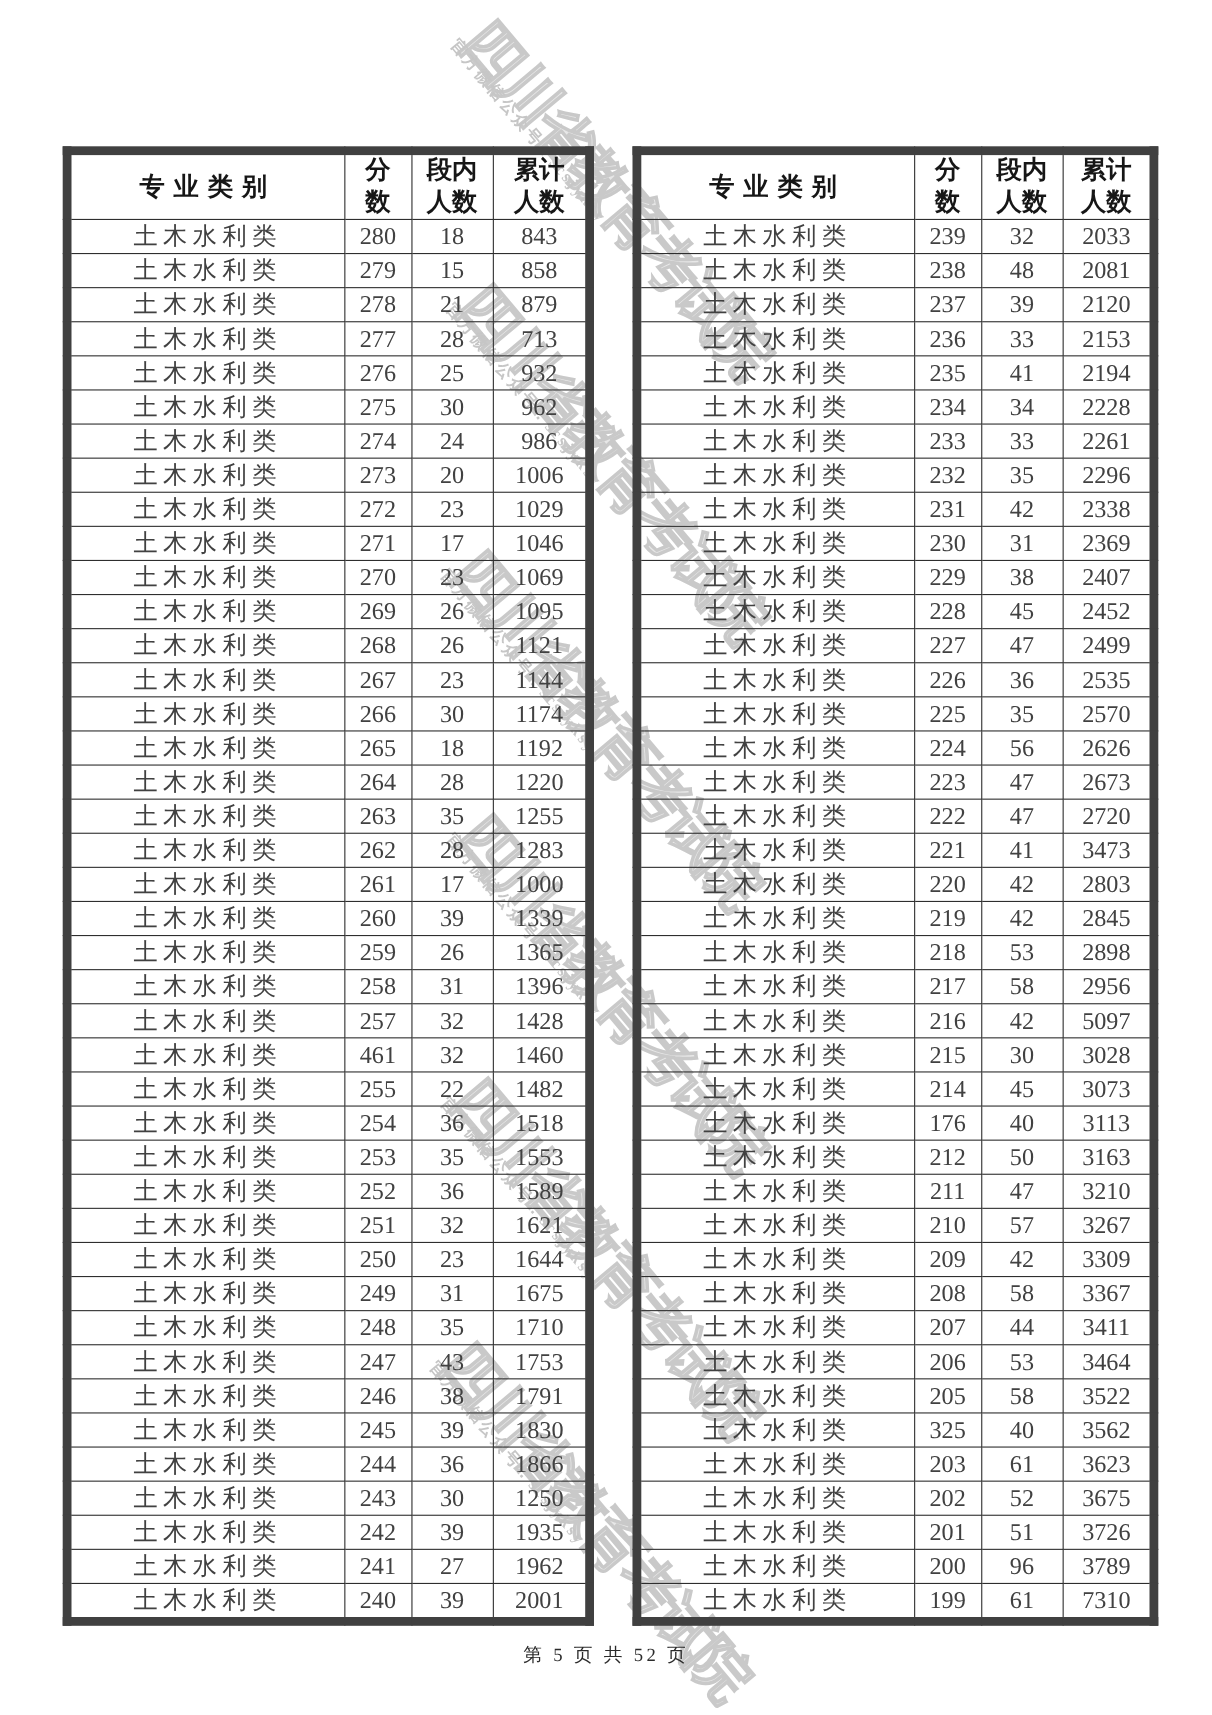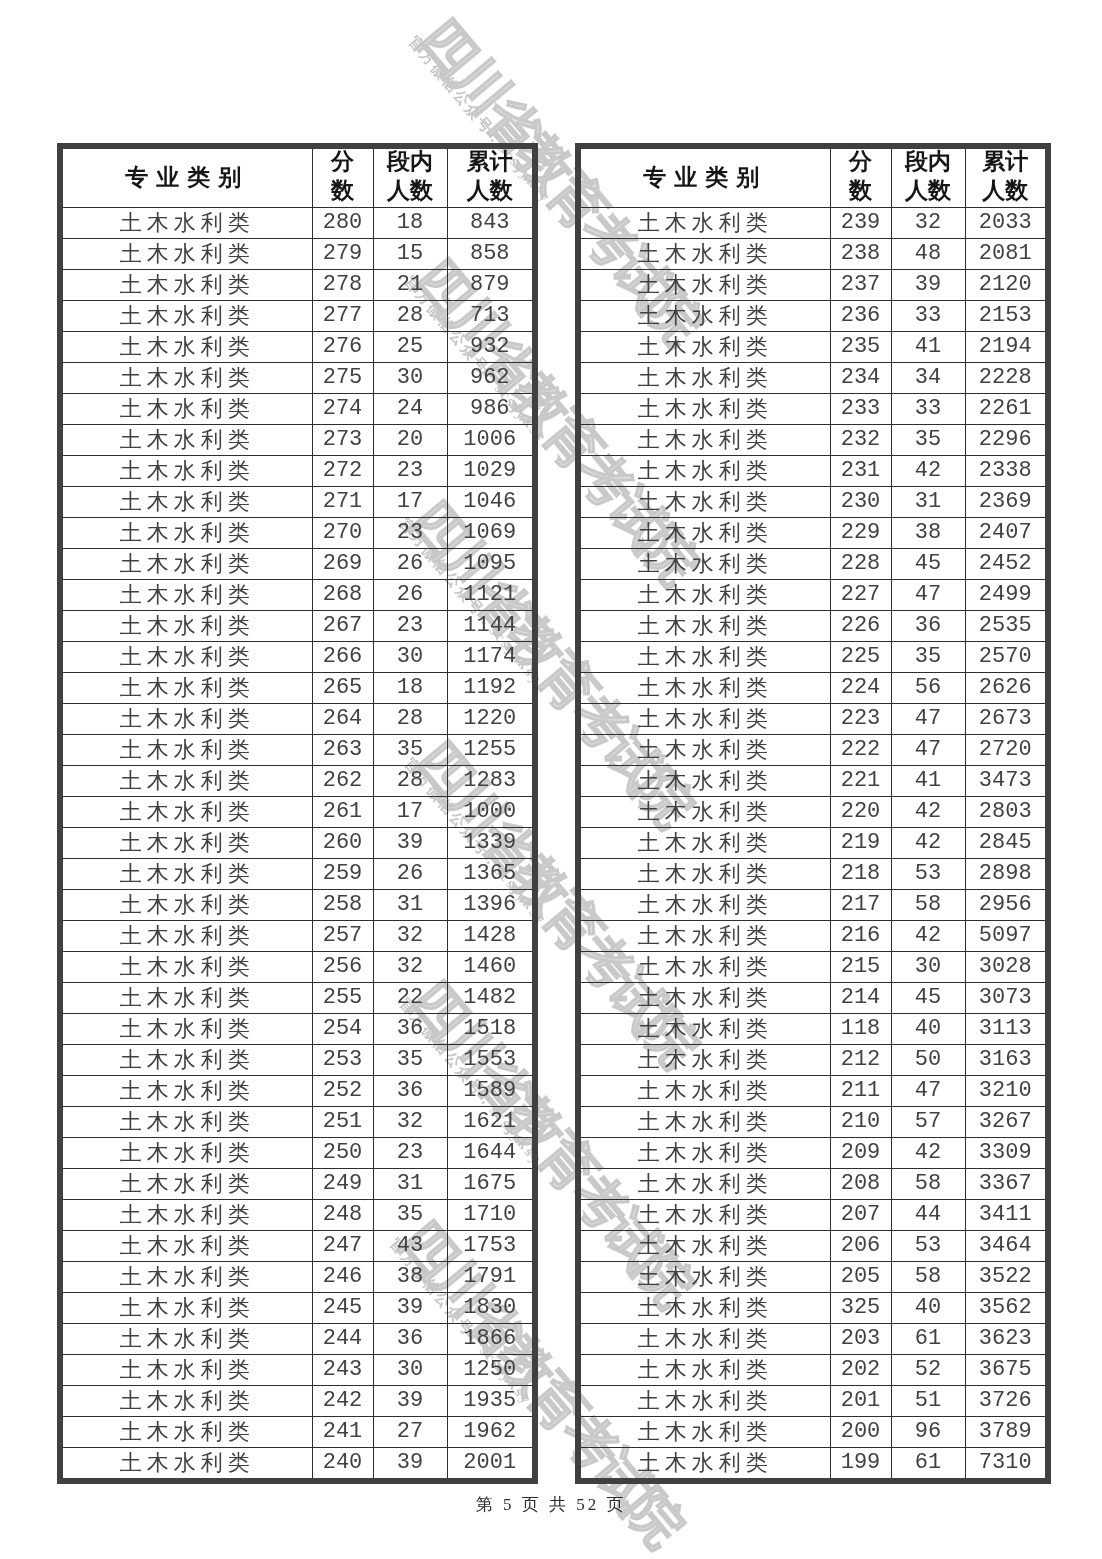--- a/index.html
+++ b/index.html
@@ -23,25 +23,24 @@
     margin-top:-12px;margin-left:-4px;font-weight:bold;
   }
   .wm0{left:452px;top:10px;}
   .wm1{left:448px;top:250px;}
   .wm2{left:443px;top:492px;}
   .wm3{left:448px;top:732px;}
   .wm4{left:443px;top:972px;}
   .wm5{left:433px;top:1212px;}
   
   .tbl{
-    position:absolute;top:143px;z-index:1;
+    position:absolute;top:133px;z-index:1;
     border-collapse:collapse;table-layout:fixed;
     height:1281px;background:transparent;
-    border:6px solid #404040;
-    font-family:Liberation Mono, monospace;
+    border:8px solid #404040;
   }
   .tbl-left{left:57px;width:475px;}
   .tbl-right{left:575px;width:470px;}
   .tbl th,.tbl td{
     border:1px solid #2e2e2e;text-align:center;vertical-align:middle;
     padding:0;overflow:hidden;background:transparent;
   }
   .tbl thead tr{height:61px;}
   .tbl tbody tr{height:29.75px;}
   .tbl th{font-size:23px;font-weight:bold;color:#161616;}
@@ -247,21 +246,21 @@
         <td>1396</td>
       </tr>
       <tr>
         <td>土木水利类</td>
         <td>257</td>
         <td>32</td>
         <td>1428</td>
       </tr>
       <tr>
         <td>土木水利类</td>
-        <td>256</td>
+        <td>461</td>
         <td>32</td>
         <td>1460</td>
       </tr>
       <tr>
         <td>土木水利类</td>
         <td>255</td>
         <td>22</td>
         <td>1482</td>
       </tr>
       <tr>
@@ -533,21 +532,21 @@
         <td>3028</td>
       </tr>
       <tr>
         <td>土木水利类</td>
         <td>214</td>
         <td>45</td>
         <td>3073</td>
       </tr>
       <tr>
         <td>土木水利类</td>
-        <td>118</td>
+        <td>176</td>
         <td>40</td>
         <td>3113</td>
       </tr>
       <tr>
         <td>土木水利类</td>
         <td>212</td>
         <td>50</td>
         <td>3163</td>
       </tr>
       <tr>

